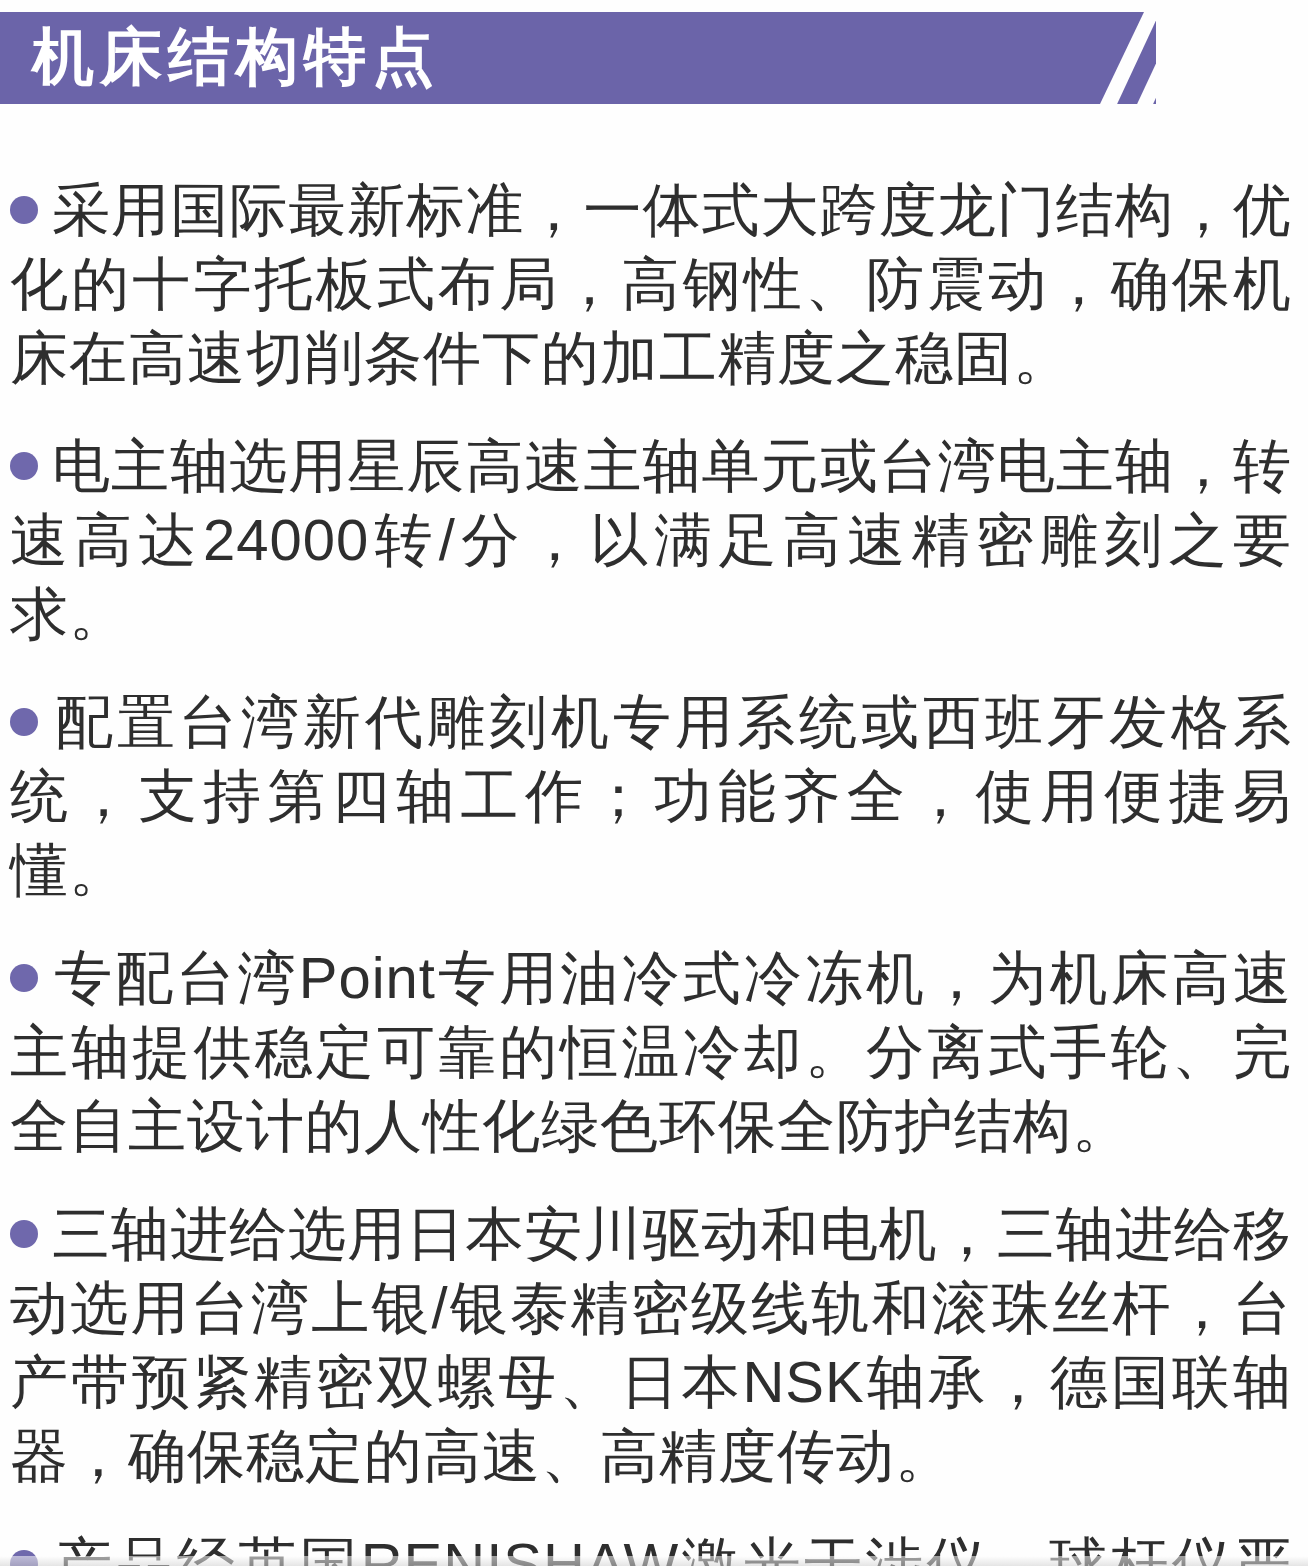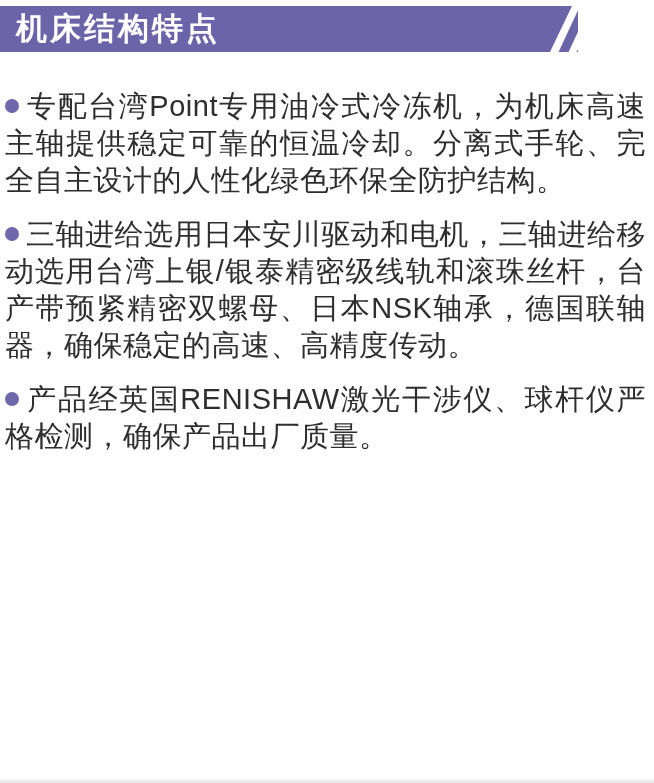--- a/index.html
+++ b/index.html
@@ -71,20 +71,29 @@
     </div>
     <div class="stripe s1"></div>
     <div class="stripe s2"></div>
     <div class="stripe s3"></div>
     <div class="stripe s4"></div>
     <div class="stripe s5"></div>
   </header>
 
   <main class="content">
     <p class="item">
+      <span class="dot"></span><span>采用国际最新标准，一体式大跨度龙门结构，优化的十字托板式布局，高钢性、防震动，确保机床在高速切削条件下的加工精度之稳固。</span>
+    </p>
+    <p class="item">
+      <span class="dot"></span><span>电主轴选用星辰高速主轴单元或台湾电主轴，转速高达24000转/分，以满足高速精密雕刻之要求。</span>
+    </p>
+    <p class="item">
+      <span class="dot"></span><span>配置台湾新代雕刻机专用系统或西班牙发格系统，支持第四轴工作；功能齐全，使用便捷易懂。</span>
+    </p>
+    <p class="item">
       <span class="dot"></span><span>专配台湾Point专用油冷式冷冻机，为机床高速主轴提供稳定可靠的恒温冷却。分离式手轮、完全自主设计的人性化绿色环保全防护结构。</span>
     </p>
     <p class="item">
       <span class="dot"></span><span>三轴进给选用日本安川驱动和电机，三轴进给移动选用台湾上银/银泰精密级线轨和滚珠丝杆，台产带预紧精密双螺母、日本NSK轴承，德国联轴器，确保稳定的高速、高精度传动。</span>
     </p>
     <p class="item">
       <span class="dot"></span><span>产品经英国RENISHAW激光干涉仪、球杆仪严格检测，确保产品出厂质量。</span>
     </p>
   </main>
 

